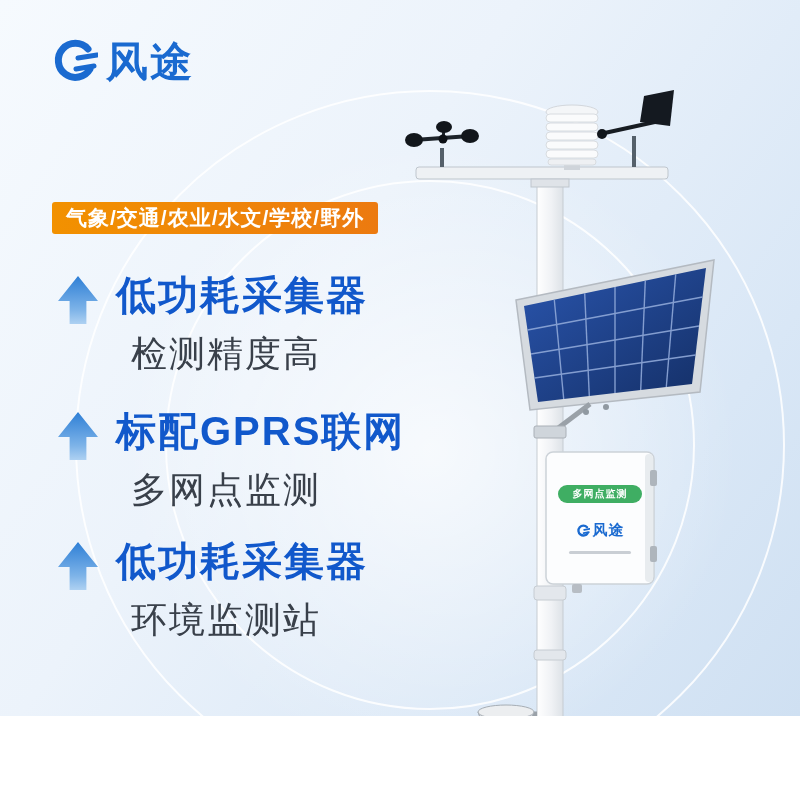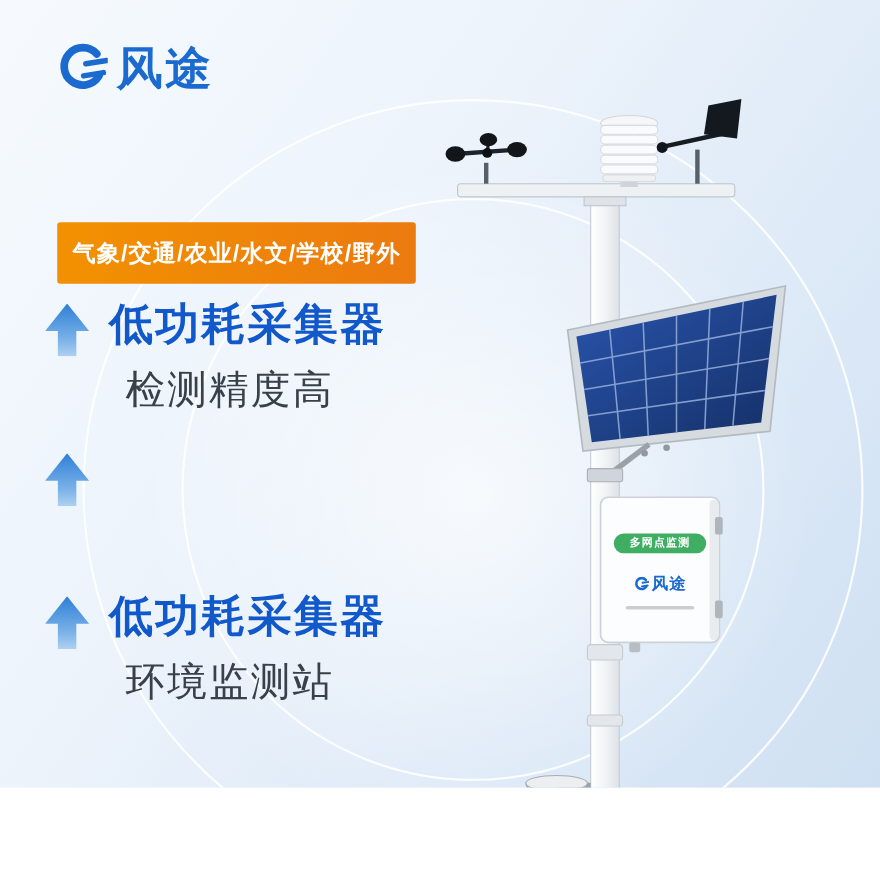--- a/index.html
+++ b/index.html
@@ -20,24 +20,24 @@
 
   
   .brand { position:absolute; left:50px; top:34px; display:flex; align-items:center; z-index:5; }
   .brand .mark { width:48px; height:48px; margin-right:8px; }
   .brand .name { font-size:42px; font-weight:900; color:#1a6ad0; letter-spacing:2px; }
 
   
   .tag { position:absolute; left:52px; top:202px; z-index:5;
     background: linear-gradient(90deg,#f29100,#ec7a10);
     color:#fff; font-size:21px; font-weight:600; letter-spacing:1px;
-    padding:14px 14px; border-radius:3px; }
-
-  
-  .feature { position:absolute; left:41px; display:flex; align-items:flex-start; z-index:5; }
+    padding:2px 14px; border-radius:3px; }
+
+  
+  .feature { position:absolute; left:58px; display:flex; align-items:flex-start; z-index:5; }
   .feature .arrow { width:40px; height:48px; margin-top:4px; flex:0 0 40px;
     background: linear-gradient(180deg,#2e7fd6 0%, #7db3e8 70%, #aed1f2 100%);
     clip-path: polygon(50% 0, 100% 52%, 71% 52%, 71% 100%, 29% 100%, 29% 52%, 0 52%); }
   .feature .ftext { margin-left:18px; }
   .feature .ftitle { font-size:40px; font-weight:800; color:#1158cb; letter-spacing:2px; line-height:1.15; }
   .feature .fsub { font-size:36px; color:#39404a; margin-top:12px; margin-left:15px; letter-spacing:2px; }
   .f1 { top:272px; } .f2 { top:408px; } .f3 { top:538px; }
 
   
   .device { position:absolute; left:0; top:0; z-index:3; }
@@ -75,20 +75,24 @@
 
   <div class="feature f1">
     <div class="arrow"></div>
     <div class="ftext">
       <div class="ftitle">低功耗采集器</div>
       <div class="fsub">检测精度高</div>
     </div>
   </div>
   <div class="feature f2">
     <div class="arrow"></div>
+    <div class="ftext">
+      <div class="ftitle">标配GPRS联网</div>
+      <div class="fsub">多网点监测</div>
+    </div>
   </div>
   <div class="feature f3">
     <div class="arrow"></div>
     <div class="ftext">
       <div class="ftitle">低功耗采集器</div>
       <div class="fsub">环境监测站</div>
     </div>
   </div>
 
   <svg class="device" width="800" height="800" viewBox="0 0 800 800">

